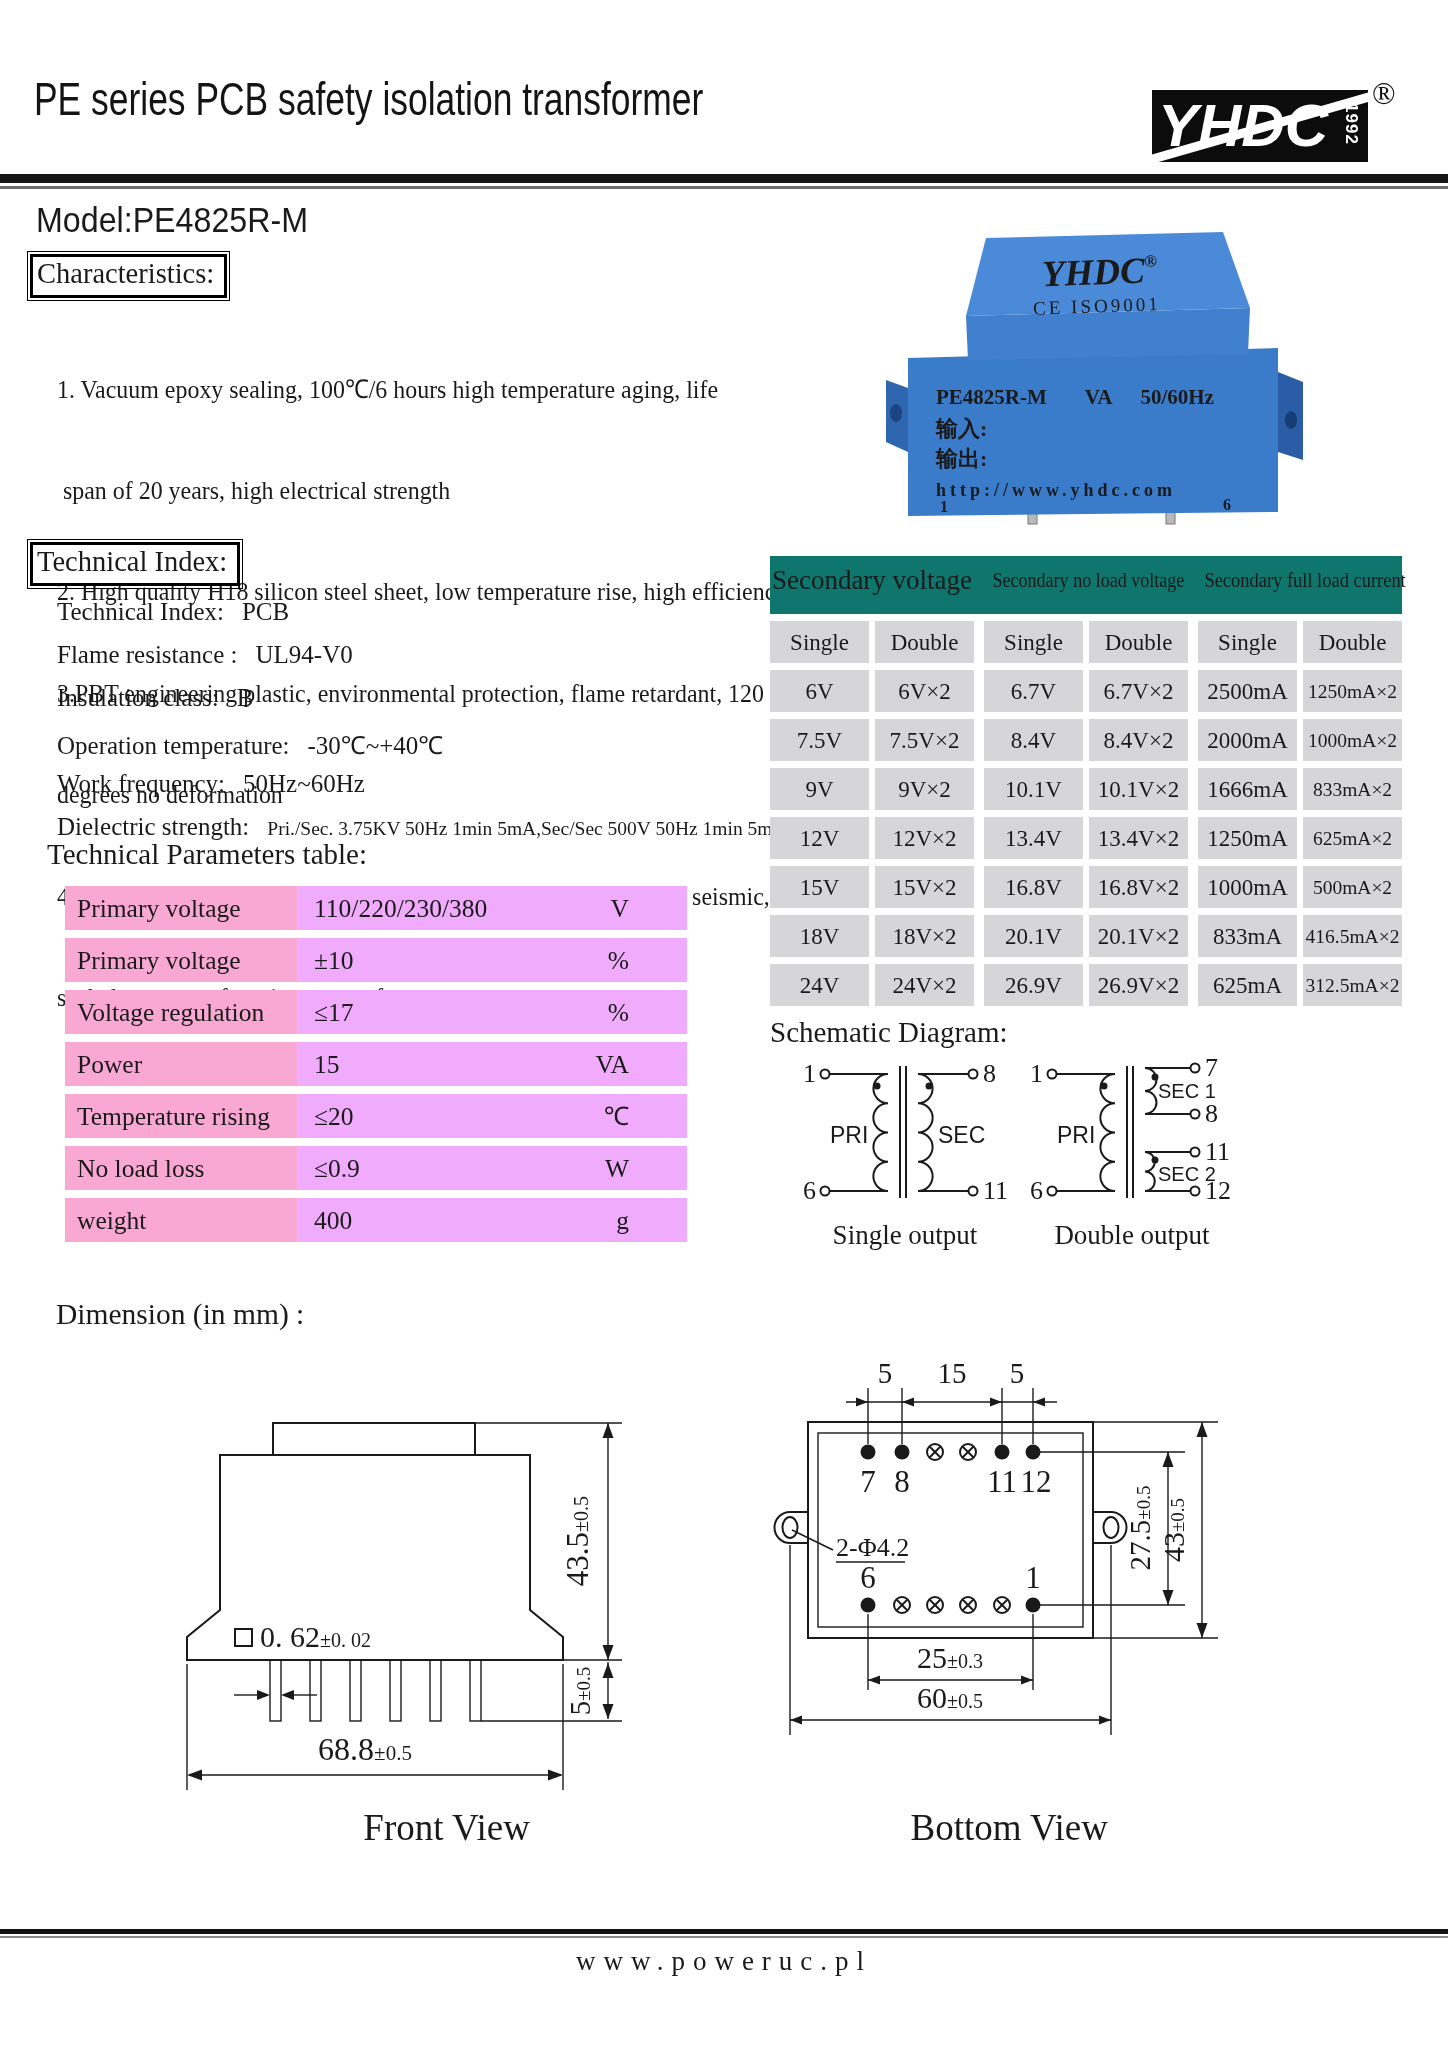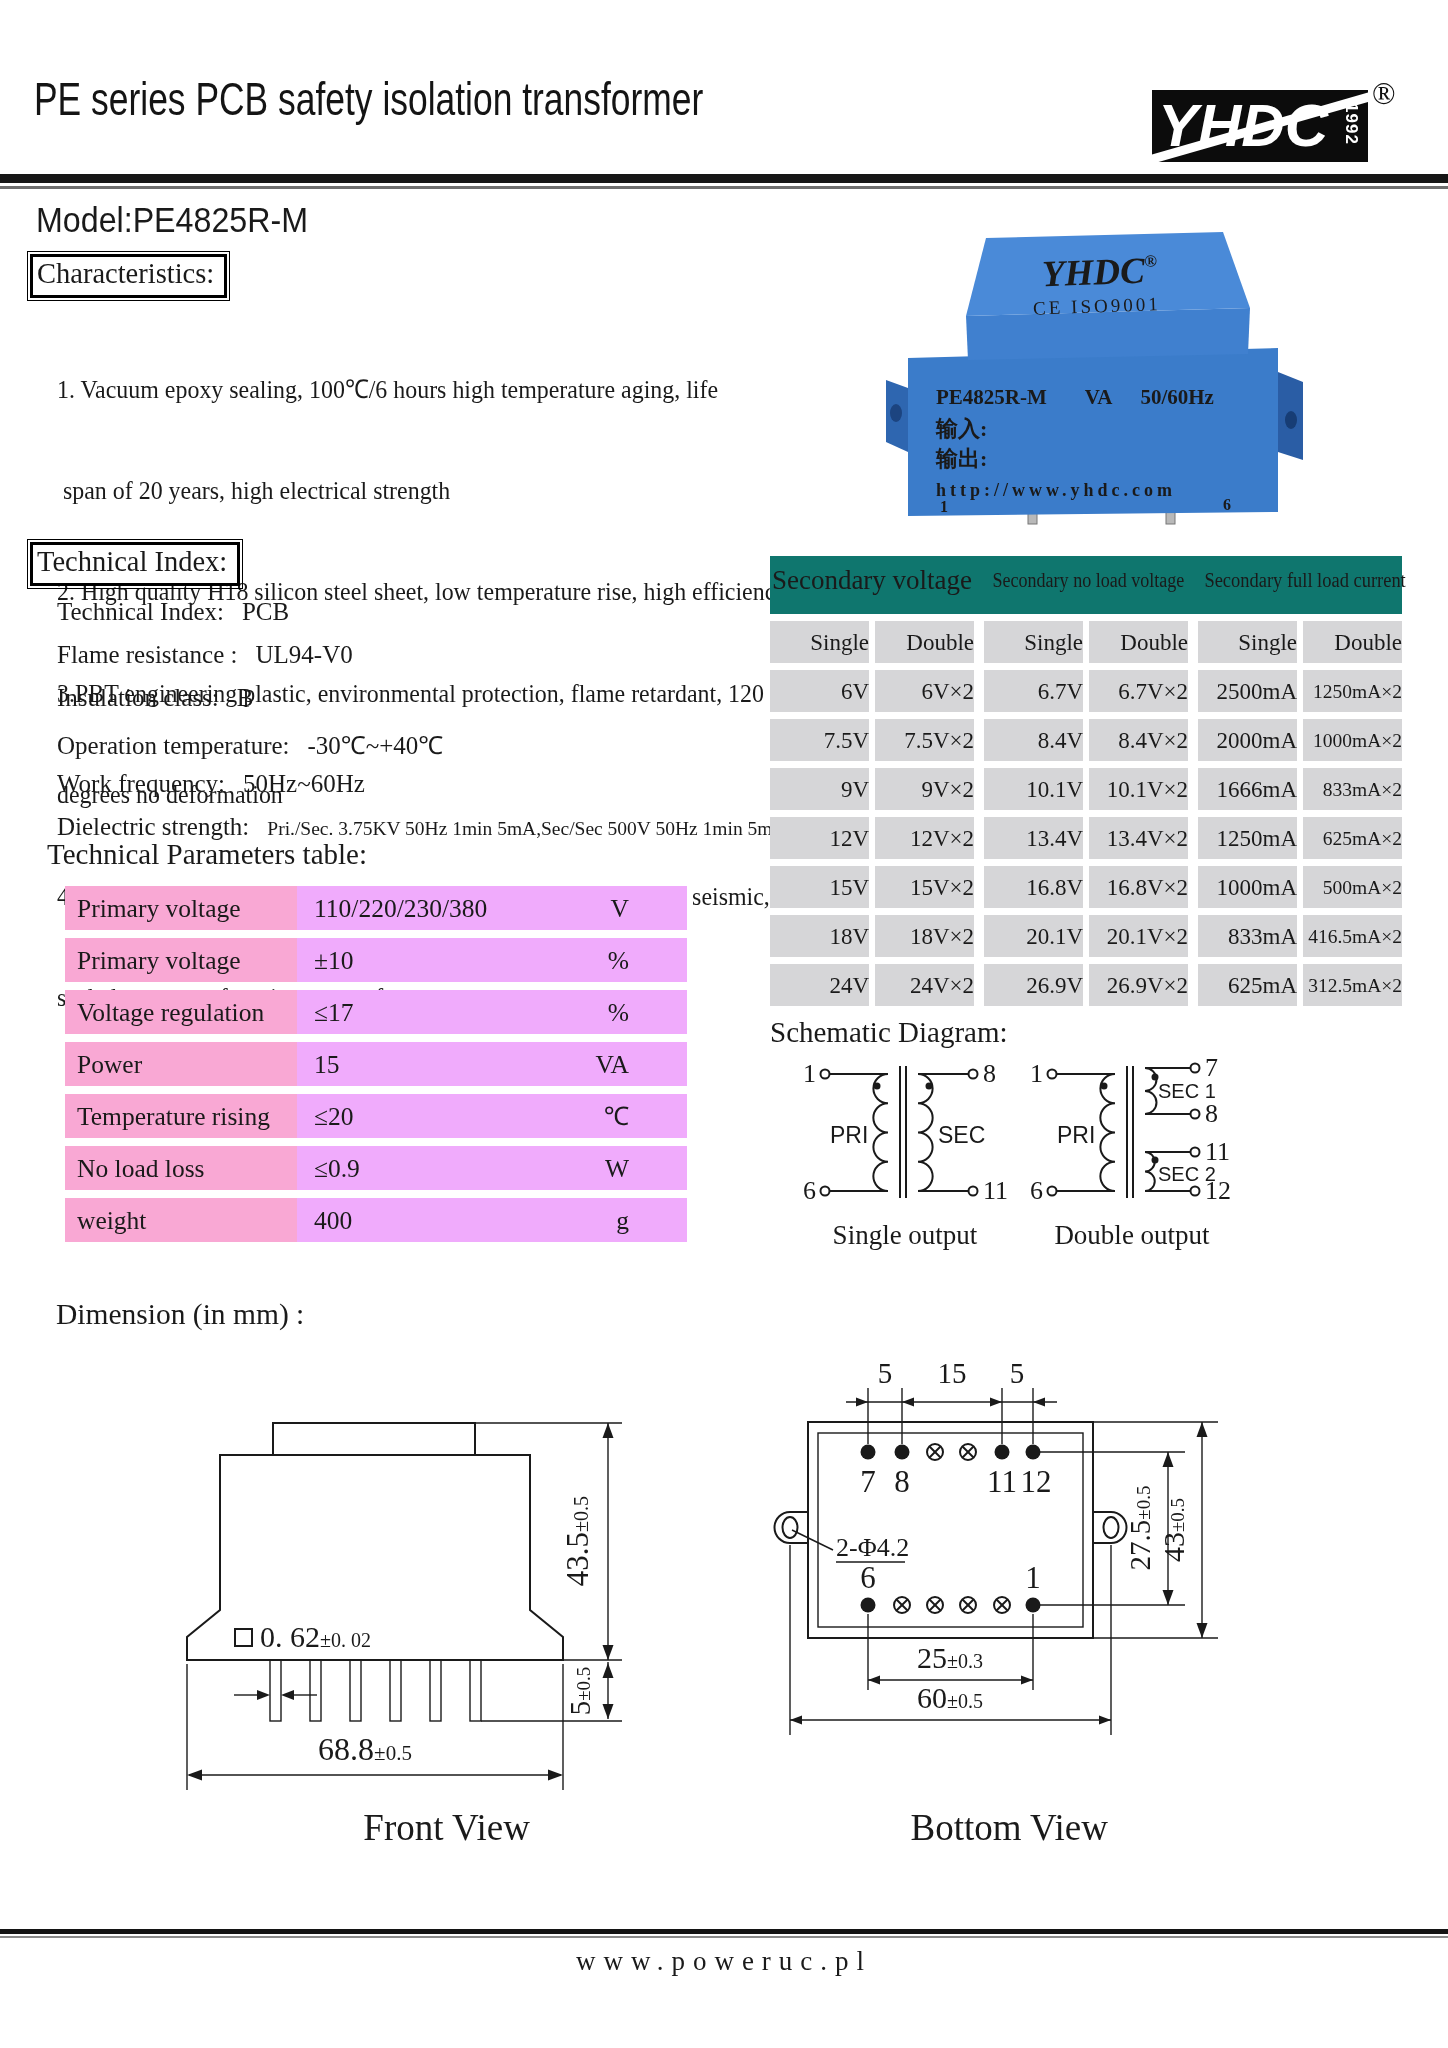--- a/index.html
+++ b/index.html
@@ -48,21 +48,21 @@
   .pval .u{position:absolute;right:58px}
 
   
   .sec-table{left:770px;top:556px;width:632px}
   .sec-head{position:relative;height:58px;background:#0f766e;margin-bottom:7px}
   .sec-head span{position:absolute;top:0;height:46px;line-height:48px;text-align:center;white-space:nowrap}
   .sh1{left:0;width:204px;font-size:27px}
   .sh2{left:210px;width:208px;font-size:20.5px;transform:scaleX(.88)}
   .sh3{left:424px;width:208px;font-size:20.5px;transform:scaleX(.9)}
   .sec-row{display:flex;margin-bottom:7px}
-  .sec-row span{width:99px;height:42px;line-height:43px;background:#d6d6d8;text-align:right;
+  .sec-row span{width:99px;height:42px;line-height:43px;background:#d6d6d8;text-align:center;
                 font-size:23px;white-space:nowrap}
   .sec-row span:nth-child(1),.sec-row span:nth-child(3),.sec-row span:nth-child(5){margin-right:6px}
   .sec-row span:nth-child(2),.sec-row span:nth-child(4){margin-right:10px}
   .sec-row span.sm{font-size:19.5px}
 
   .schem-heading{left:770px;top:1016px;font-size:29px}
   .schem-caption{top:1220px;width:220px;text-align:center;font-size:27px}
   .cap-single{left:795px}
   .cap-double{left:1022px}
 

